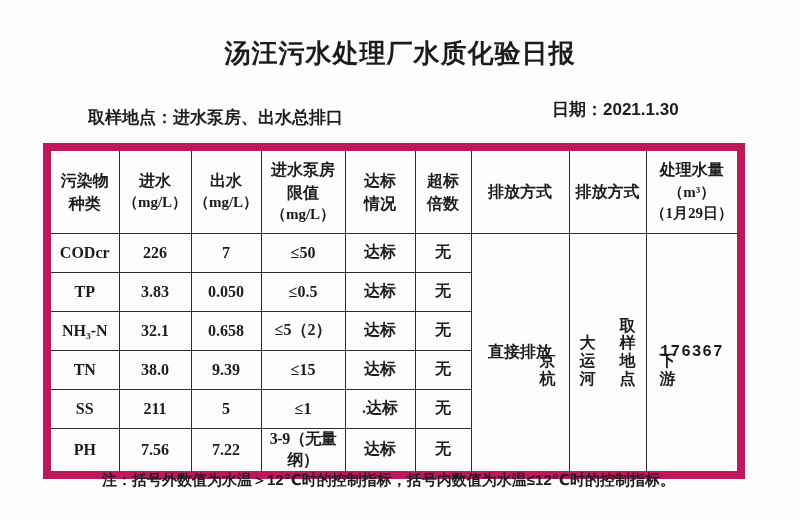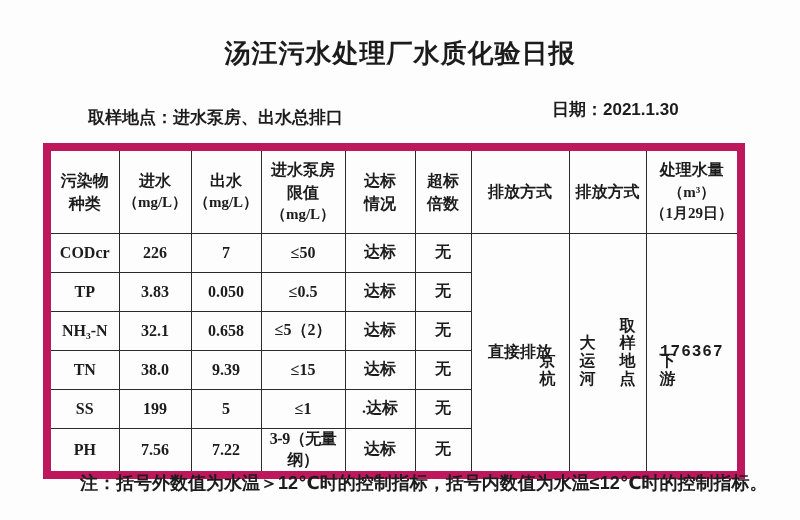--- a/index.html
+++ b/index.html
@@ -43,22 +43,22 @@
 
   td.merge-cell .stack {
     display:flex; flex-direction:row; align-items:flex-end; justify-content:center;
   }
   td.method-cell .stack { }
   td.dest-cell .stack { gap:24px; }
   td.method-cell .stack div, td.dest-cell .stack div { line-height:1.1; font-size:16px; }
   td.volume-cell { font-size:30px; letter-spacing:1px; font-family:Liberation Mono, monospace; }
 
   .note {
-    position:absolute; top:471px; left:80px;
-    font-size:18px; font-weight:700;
+    position:absolute; top:471px; left:102px;
+    font-size:15px; font-weight:700;
     font-family:"Liberation Sans","DejaVu Sans",sans-serif;
   }
 </style>
 </head>
 <body>
 
 <div class="page">
 
   <h1 class="title">汤汪污水处理厂水质化验日报</h1>
 
@@ -160,21 +160,21 @@
       <tr>
         <td>TN</td>
         <td>38.0</td>
         <td>9.39</td>
         <td>≤15</td>
         <td>达标</td>
         <td>无</td>
       </tr>
       <tr>
         <td>SS</td>
-        <td>199</td>
+        <td>211</td>
         <td>5</td>
         <td>≤1</td>
         <td>.达标</td>
         <td>无</td>
       </tr>
       <tr>
         <td>PH</td>
         <td>7.56</td>
         <td>7.22</td>
         <td class="small-text">3-9（无量纲）</td>

